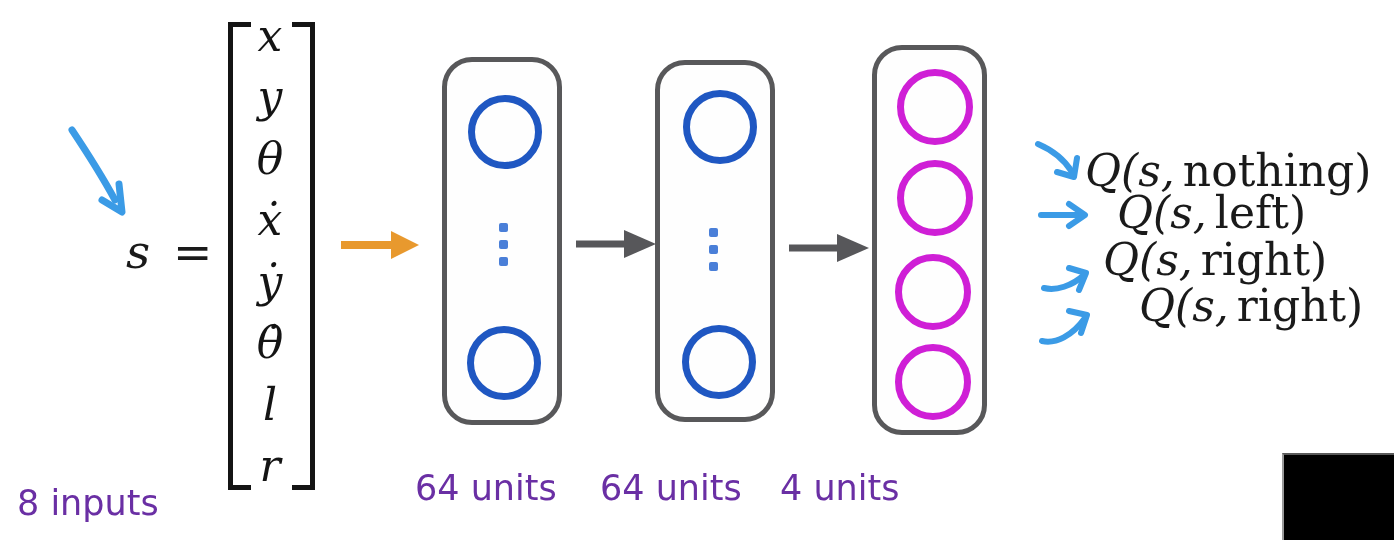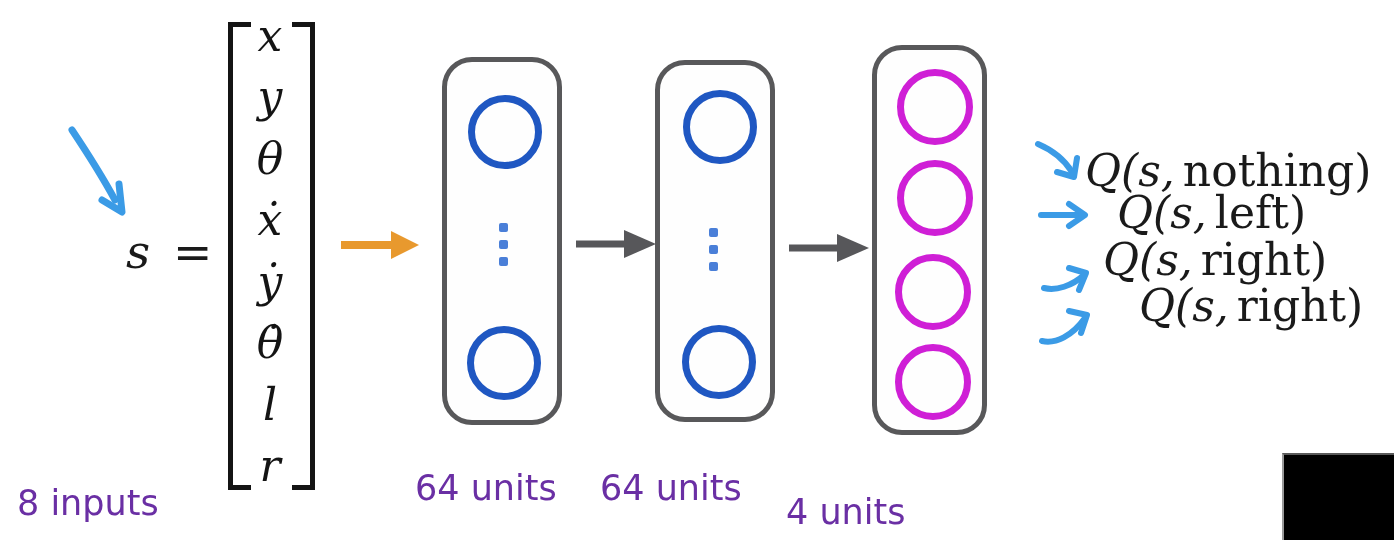--- a/index.html
+++ b/index.html
@@ -196,17 +196,17 @@
     <path d="M6,45 C20,48 36,40 49,22" fill="none" stroke="#3b9be6" stroke-width="6" stroke-linecap="round"></path>
     <polyline points="33,15 51,19 45,37" fill="none" stroke="#3b9be6" stroke-width="6" stroke-linecap="round" stroke-linejoin="round"></polyline>
   </svg>
   <div class="abs q-label" style="left:1103px; top:284px;margin-left:36px;">
     <span class="q-prefix">Q(s,</span><span class="q-action">right)</span>
   </div>
 
   <div class="abs count-label" style="left:17px;  top:483px;">8 inputs</div>
   <div class="abs count-label" style="left:415px; top:468px;">64 units</div>
   <div class="abs count-label" style="left:600px; top:468px;">64 units</div>
-  <div class="abs count-label" style="left:780px; top:492px;margin-left:6px;">4 units</div>
+  <div class="abs count-label" style="left:780px; top:468px;">4 units</div>
 
   <div class="abs black-box"></div>
 
 </div>
 
 </body></html>

